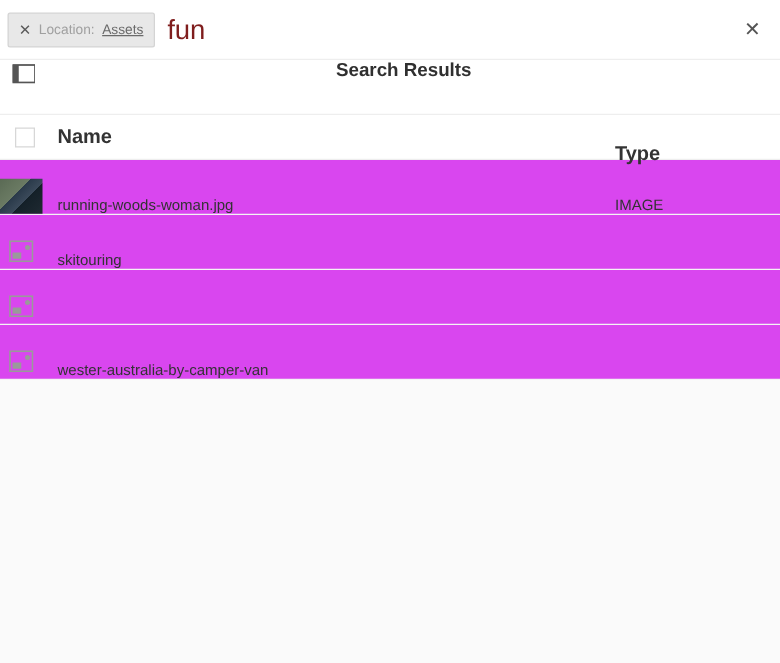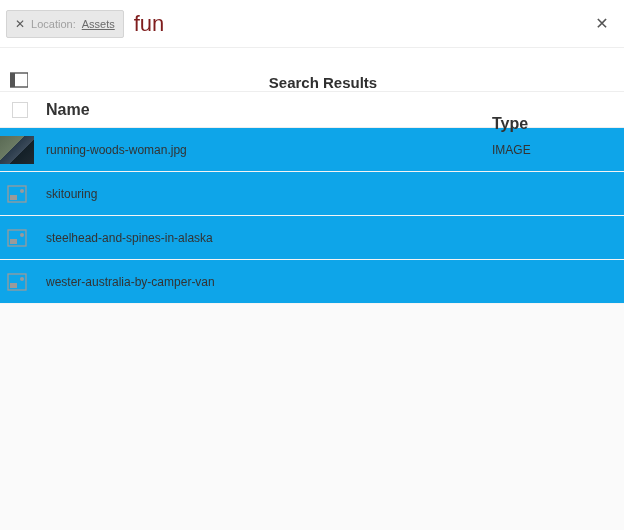--- a/index.html
+++ b/index.html
@@ -55,21 +55,21 @@
   display: flex;
   align-items: center;
   justify-content: center;
   color: #555;
   font-size: 16px;
   cursor: pointer;
 }
 
 .toolbar {
   display: flex;
-  align-items: flex-end;
+  align-items: flex-start;
   height: 44px;
   padding: 0 8px;
   background: #fff;
   border-bottom: 1px solid #eee;
 }
 .toolbar .rail-icon {
   width: 22px; height: 22px;
   display:flex; align-items:center; justify-content:center;
   color:#444;
 }
@@ -120,24 +120,24 @@
 .header-row .col-name { flex: 1; }
 .header-row .col-type { width: 120px; margin-top: 28px; }
 .chk-box {
   width: 16px; height: 16px;
   border: 1px solid #d7d7d7;
   background: #fff;
 }
 
 .result-row {
   display: flex;
-  align-items: center;
+  align-items: flex-end;
   height: 44px;
   padding: 0 12px;
-  background: #0ea5e9;
+  background: #d946ef;
   border-bottom: 1px solid #f4f4f4;
   font-size: 12px;
   color: #333;
 }
 .result-row .thumb {
   width: 34px;
   height: 28px;
   display:flex; align-items:center; justify-content:center;
   margin-left: -12px;
   margin-right: 12px;
@@ -217,21 +217,20 @@
   <div class="result-row">
     <div class="thumb">
       <span class="thumb-page">
           <svg width="20" height="18" viewBox="0 0 20 18">
             <rect x="1" y="1" width="18" height="16" fill="none" stroke="#9a9a9a" stroke-width="1.3"></rect>
             <rect x="3" y="10" width="7" height="5" fill="#9a9a9a"></rect>
             <circle cx="15" cy="6" r="2" fill="#9a9a9a"></circle>
           </svg>
         </span>
     </div>
-    <div class="col-name">steelhead-and-spines-in-alaska</div>
     <div class="col-type"></div>
   </div>
 
   <div class="result-row">
     <div class="thumb">
       <span class="thumb-page">
           <svg width="20" height="18" viewBox="0 0 20 18">
             <rect x="1" y="1" width="18" height="16" fill="none" stroke="#9a9a9a" stroke-width="1.3"></rect>
             <rect x="3" y="10" width="7" height="5" fill="#9a9a9a"></rect>
             <circle cx="15" cy="6" r="2" fill="#9a9a9a"></circle>

